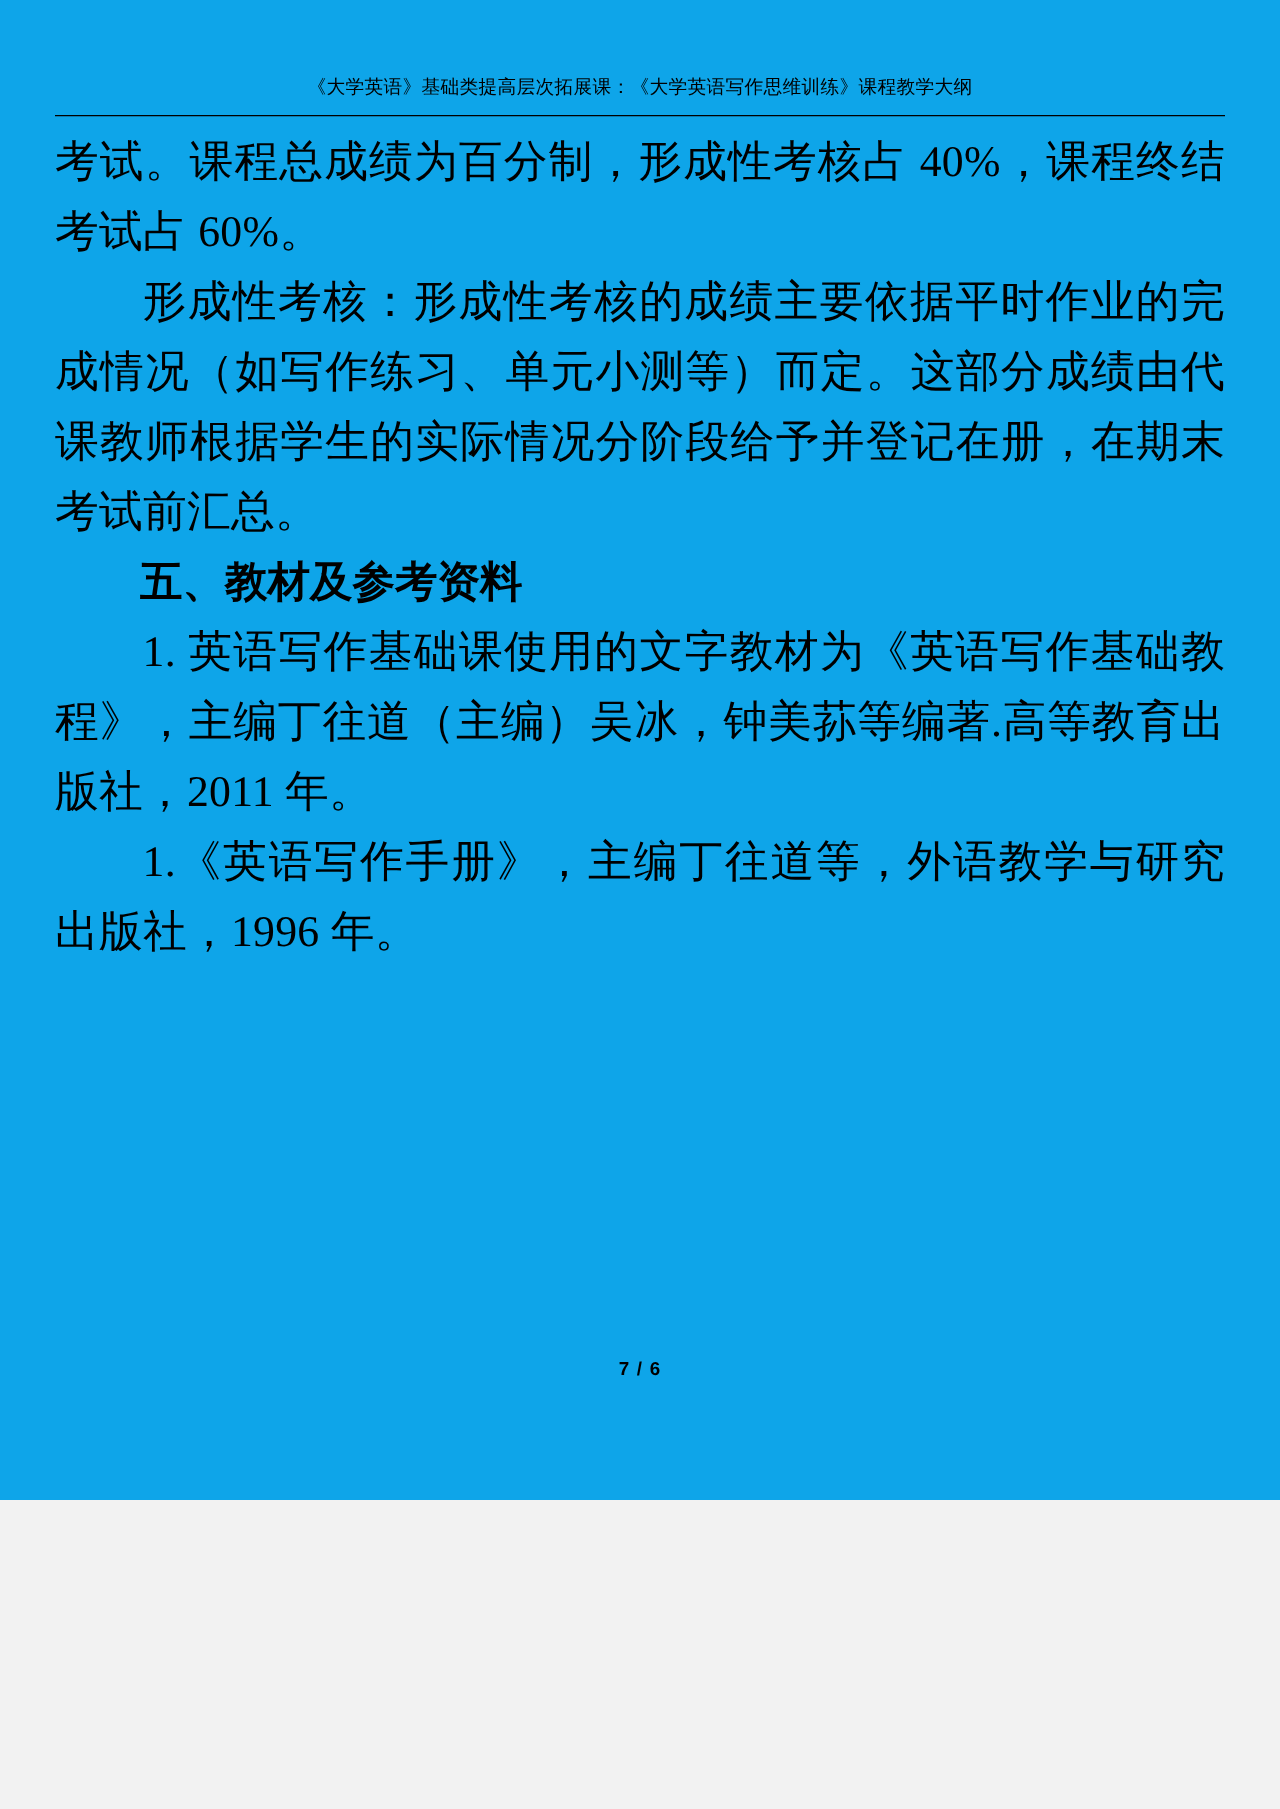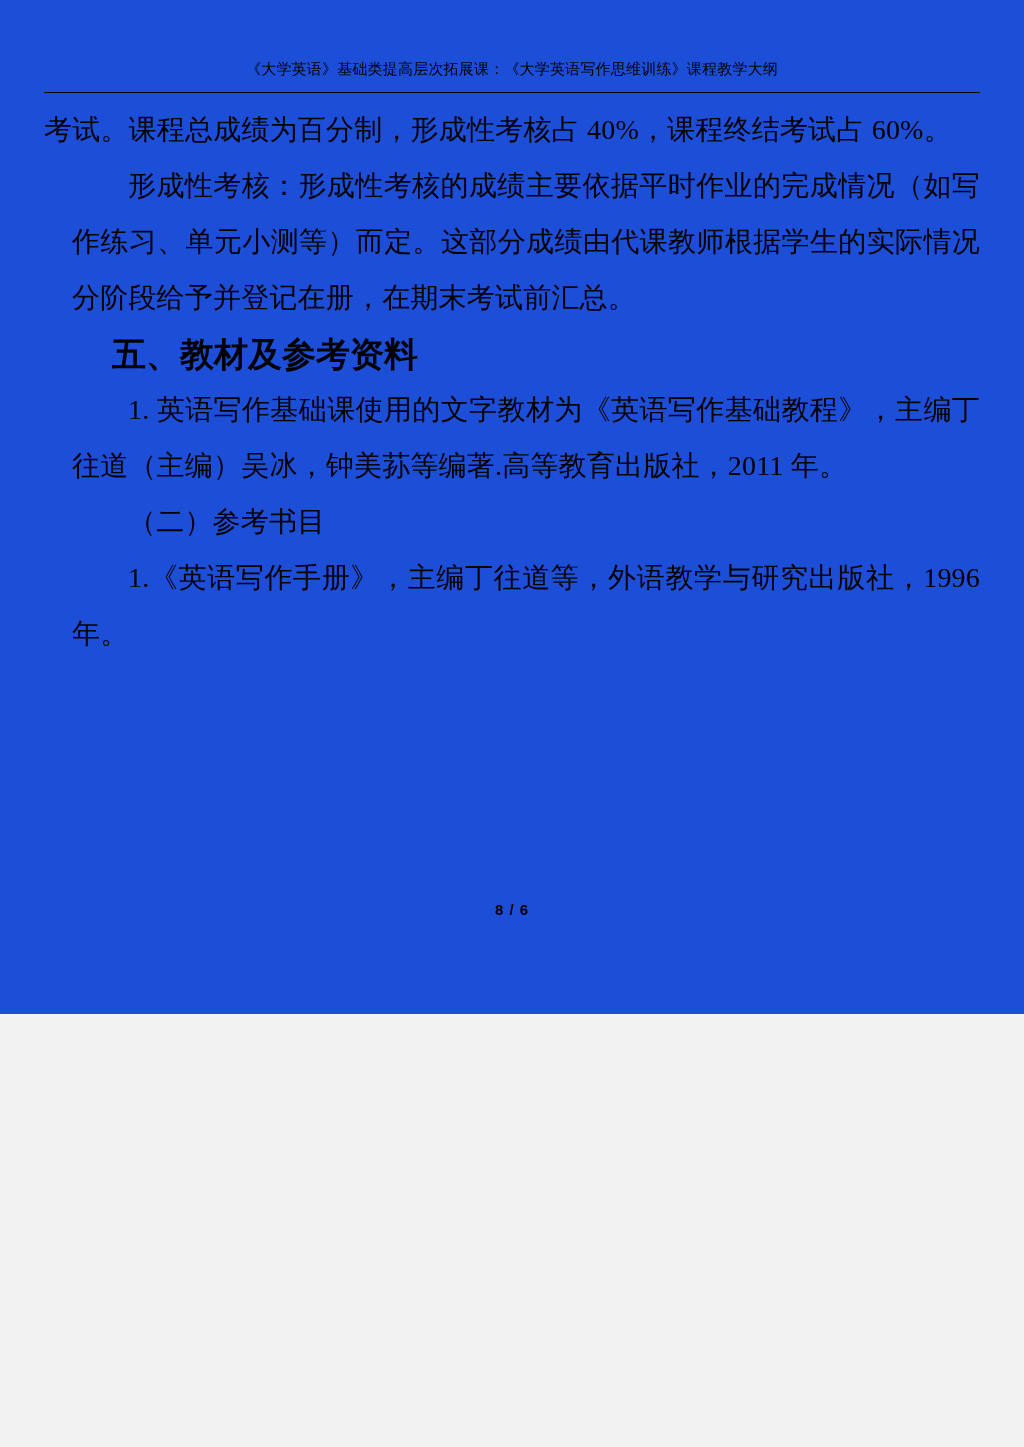--- a/index.html
+++ b/index.html
@@ -2,23 +2,23 @@
 <html lang="zh"><head>
 <meta charset="utf-8">
 <style>
   html, body {
     margin: 0;
     padding: 0;
     background: #f2f2f2;
   }
   .page {
     width: 1024px;
-    height: 1014px;
+    height: 1200px;
     margin: 0 auto;
-    background: #1d4ed8;
+    background: #0ea5e9;
     position: relative;
     box-sizing: border-box;
     font-family: "Liberation Serif", "DejaVu Serif", serif;
     color: #000000;
     overflow: hidden;
   }
   .header {
     position: absolute;
     top: 60px;
     left: 48px;
@@ -39,29 +39,28 @@
     background: #000;
   }
   .content {
     position: absolute;
     top: 102px;
     left: 44px;
     right: 44px;
   }
   p.body-line {
     margin: 0;
-    font-size: 28px;
+    font-size: 35px;
     line-height: 56px;
     text-align: justify;
     text-justify: inter-ideograph;
     letter-spacing: 0.2px;
   }
   p.indent {
     text-indent: 2em;
-    margin-left: 28px;
   }
   .section-heading {
     margin: 0;
     font-size: 34px;
     line-height: 56px;
     font-weight: bold;
     text-indent: 2em;
     font-family: Liberation Sans, sans-serif;
   }
   .footer {
@@ -89,22 +88,21 @@
 
     <p class="body-line">考试。课程总成绩为百分制，形成性考核占 40%，课程终结考试占 60%。</p>
 
     <p class="body-line indent">形成性考核：形成性考核的成绩主要依据平时作业的完成情况（如写作练习、单元小测等）而定。这部分成绩由代课教师根据学生的实际情况分阶段给予并登记在册，在期末考试前汇总。</p>
 
 
     <p class="section-heading">五、教材及参考资料</p>
 
     <p class="body-line indent">1. 英语写作基础课使用的文字教材为《英语写作基础教程》，主编丁往道（主编）吴冰，钟美荪等编著.高等教育出版社，2011 年。</p>
 
-    <p class="body-line indent">（二）参考书目</p>
 
     <p class="body-line indent">1.《英语写作手册》，主编丁往道等，外语教学与研究出版社，1996 年。</p>
 
 
   </div>
 
-  <div class="footer">8 / 6</div>
+  <div class="footer">7 / 6</div>
 
 </div>
 
 </body></html>

